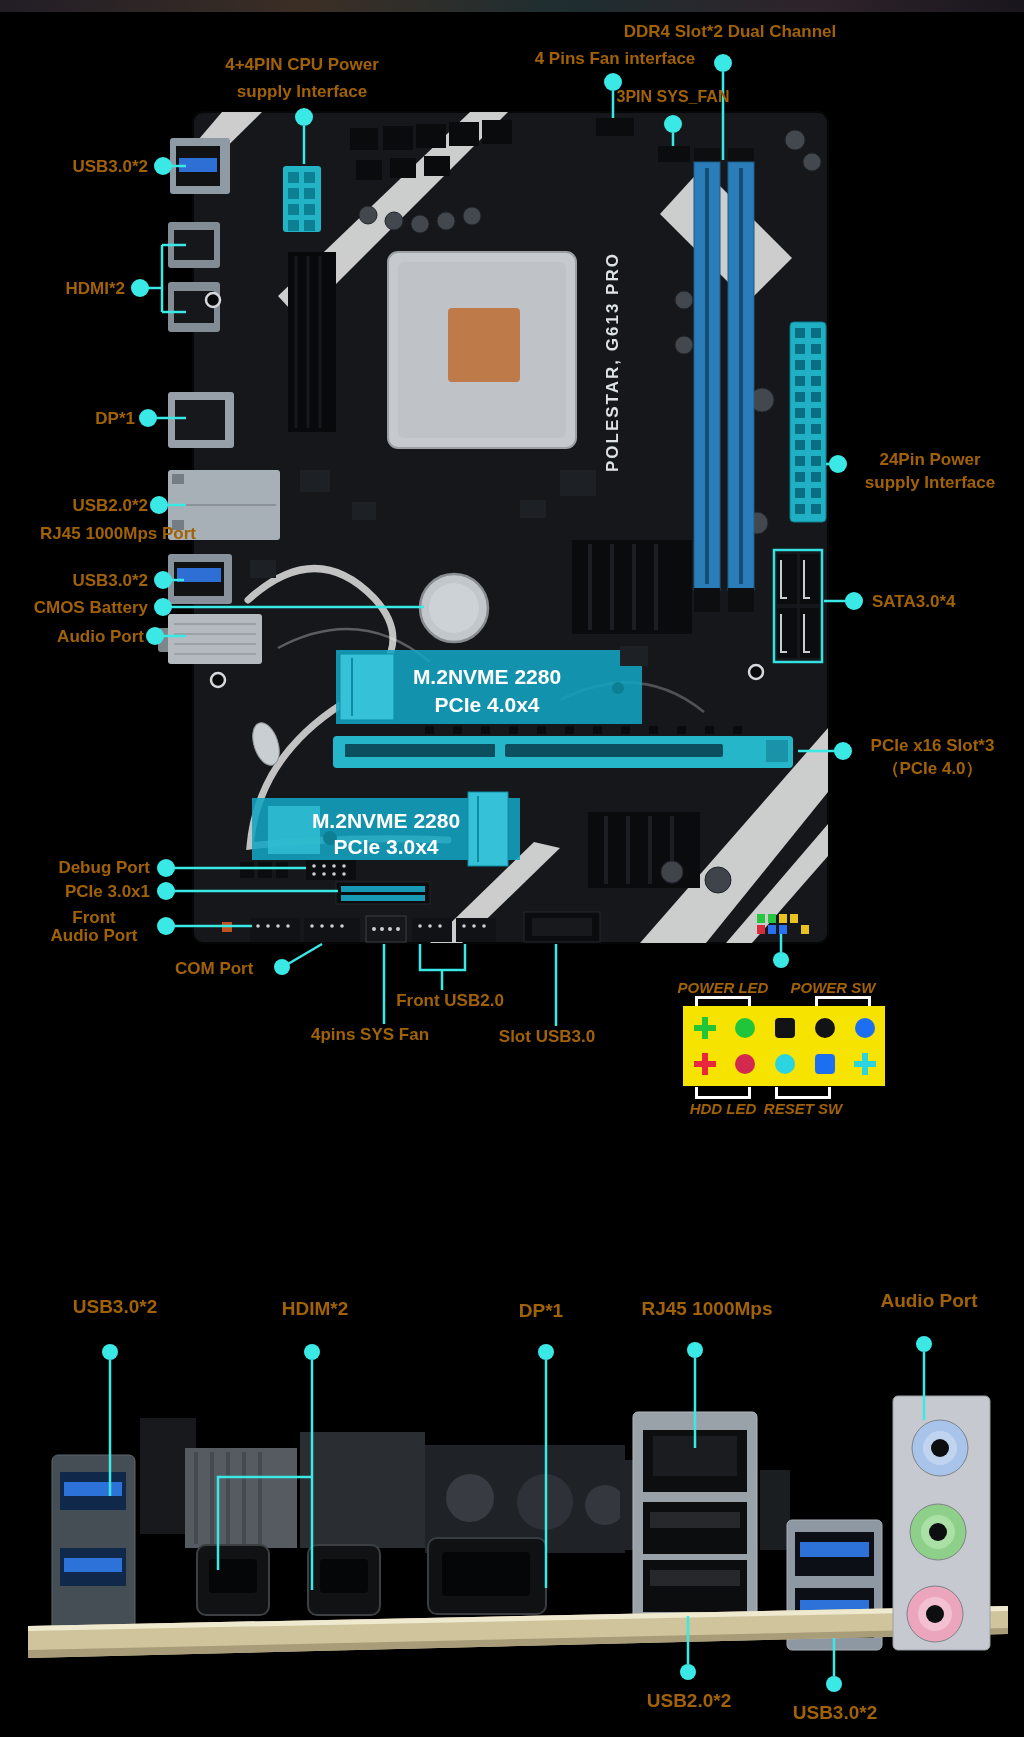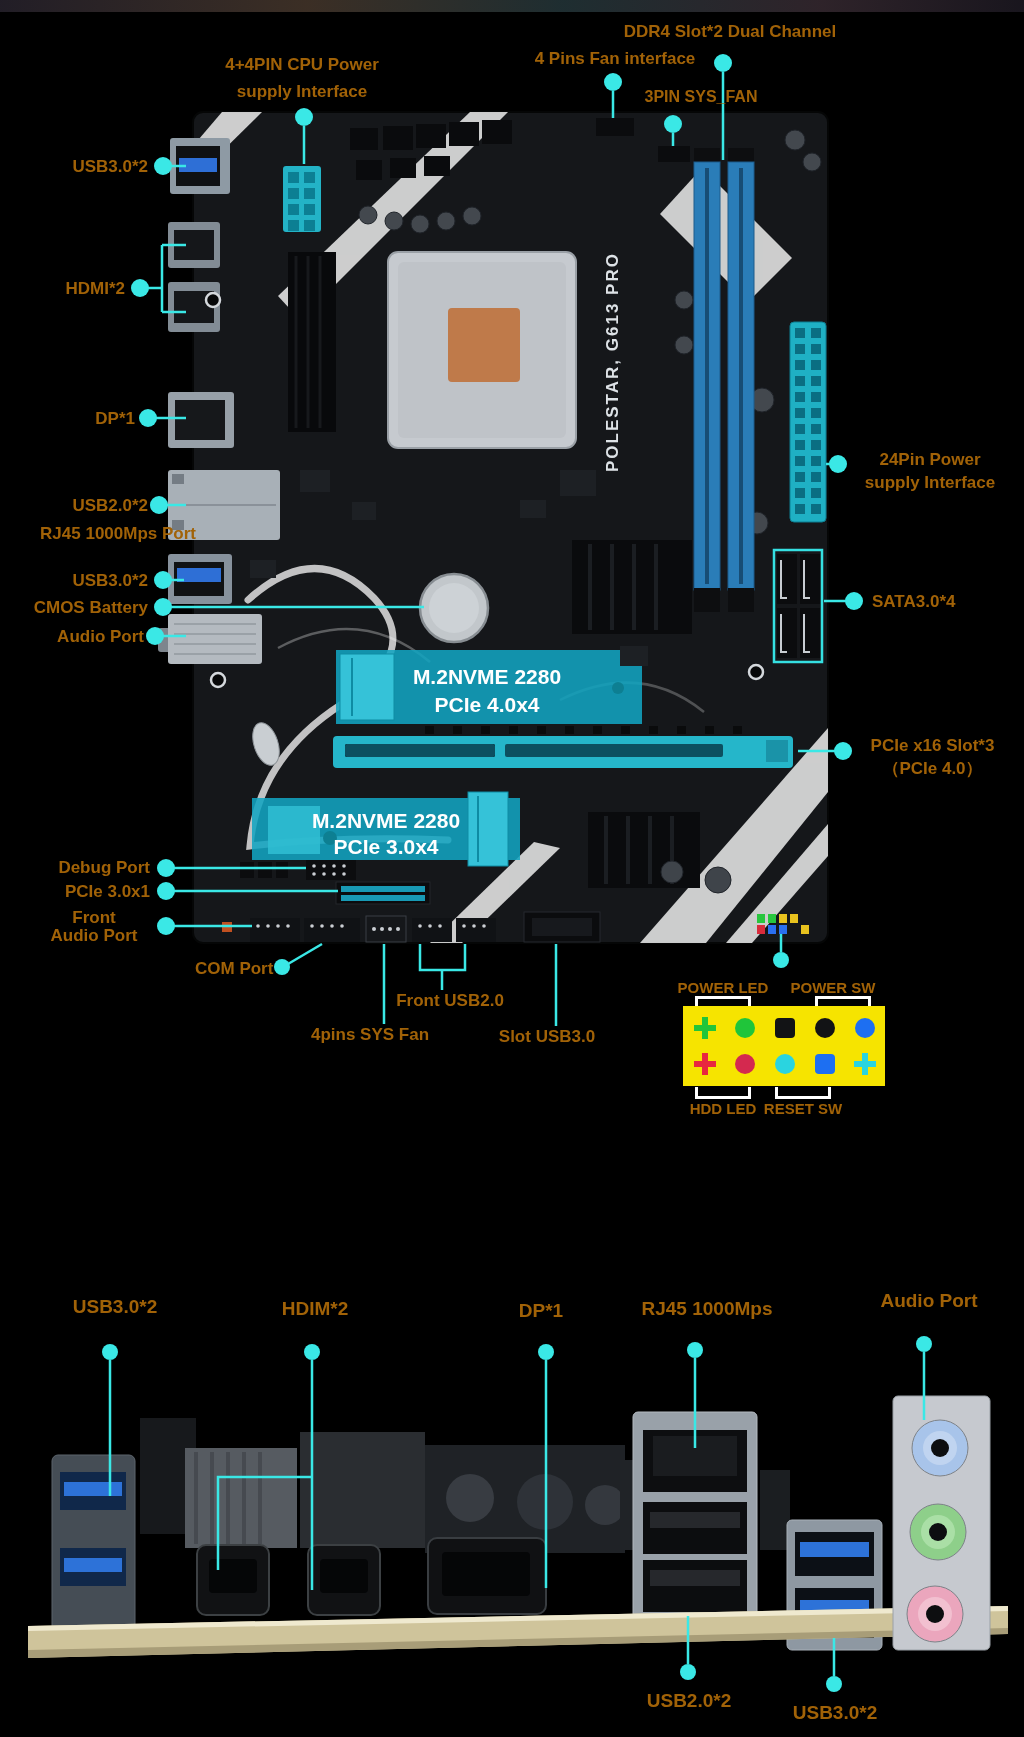--- a/index.html
+++ b/index.html
@@ -2,21 +2,21 @@
 <html><head>
 <meta charset="utf-8">
 <style>
   html,body{margin:0;padding:0;background:#000;}
   #canvas{position:relative;width:1024px;height:1737px;background:#000;overflow:hidden;
           font-family:"Liberation Sans",sans-serif;}
   svg{position:absolute;left:0;top:0;z-index:1;}
   .lbl{position:absolute;color:#a16207;font-weight:bold;font-size:17px;line-height:19px;
        white-space:nowrap;z-index:3;}
   .c{text-align:center;} .r{text-align:right;}
-  .f16{font-size:16px;} .f15{font-size:15px;} .io{font-size:19px;line-height:21px;}
+  .f16{font-size:16px;} .f15{font-size:15px;font-style:italic;} .io{font-size:19px;line-height:21px;}
   .banner{position:absolute;left:420px;top:1164px;width:604px;height:48px;background:#8b8b8b;
           color:#fff;font-weight:bold;font-size:29px;line-height:48px;text-align:center;z-index:3;}
   .fp-block{position:absolute;left:683px;top:1006px;width:202px;height:80px;background:#f6e400;z-index:3;}
   .pin{position:absolute;transform:translate(-50%,-50%);}
   .pin-circle{width:20px;height:20px;border-radius:50%;}
   .pin-square{width:20px;height:20px;border-radius:4px;}
   .pin-cross{width:22px;height:22px;}
   .pin-cross::before{content:"";position:absolute;left:8px;top:0;width:6px;height:22px;background:currentColor;}
   .pin-cross::after{content:"";position:absolute;top:8px;left:0;width:22px;height:6px;background:currentColor;}
   .brk-t{position:absolute;border:3px solid #fff;border-bottom:none;width:50px;height:9px;z-index:3;}
@@ -481,41 +481,41 @@
         <circle cx="546" cy="1352" r="8"></circle>
     <circle cx="695" cy="1350" r="8"></circle>
         <circle cx="924" cy="1344" r="8"></circle>
     <circle cx="688" cy="1672" r="8"></circle>
         <circle cx="834" cy="1684" r="8"></circle>
   </g>
 </svg>
 
 <div class="lbl c" style="left:600px;top:22px;width:260px;">DDR4 Slot*2 Dual Channel</div>
 <div class="lbl c" style="left:525px;top:49px;width:180px;">4 Pins Fan interface</div>
-<div class="lbl c f16" style="left:612px;top:87px;width:122px;padding-left:28px;">3PIN SYS_FAN</div>
+<div class="lbl c f16" style="left:612px;top:87px;width:122px;">3PIN SYS_FAN</div>
 <div class="lbl c" style="left:218px;top:55px;width:168px;">4+4PIN CPU Power</div>
 <div class="lbl c" style="left:218px;top:82px;width:168px;">supply Interface</div>
 <div class="lbl r" style="left:38px;top:157px;width:110px;">USB3.0*2</div>
 <div class="lbl r" style="left:30px;top:279px;width:95px;">HDMI*2</div>
 <div class="lbl r" style="left:40px;top:409px;width:95px;">DP*1</div>
 <div class="lbl r" style="left:36px;top:496px;width:112px;">USB2.0*2</div>
 <div class="lbl r" style="left:14px;top:524px;width:182px;">RJ45 1000Mps Port</div>
 <div class="lbl r" style="left:36px;top:571px;width:112px;">USB3.0*2</div>
 <div class="lbl r" style="left:18px;top:598px;width:130px;">CMOS Battery</div>
 <div class="lbl r" style="left:36px;top:627px;width:108px;">Audio Port</div>
 <div class="lbl c" style="left:845px;top:450px;width:170px;">24Pin Power</div>
 <div class="lbl c" style="left:845px;top:473px;width:170px;">supply Interface</div>
 <div class="lbl" style="left:872px;top:592px;">SATA3.0*4</div>
 <div class="lbl c" style="left:850px;top:736px;width:165px;">PCIe x16 Slot*3</div>
 <div class="lbl c" style="left:850px;top:759px;width:165px;">（PCIe 4.0）</div>
 <div class="lbl r" style="left:38px;top:858px;width:112px;">Debug Port</div>
 <div class="lbl r" style="left:38px;top:882px;width:112px;">PCIe 3.0x1</div>
 <div class="lbl c" style="left:38px;top:908px;width:112px;">Front</div>
 <div class="lbl c" style="left:38px;top:926px;width:112px;">Audio Port</div>
-<div class="lbl" style="left:175px;top:959px;margin-left:20px;">COM Port</div>
+<div class="lbl" style="left:175px;top:959px;">COM Port</div>
 <div class="lbl c" style="left:385px;top:991px;width:130px;">Front USB2.0</div>
 <div class="lbl c" style="left:300px;top:1025px;width:140px;">4pins SYS Fan</div>
 <div class="lbl c" style="left:482px;top:1027px;width:130px;">Slot USB3.0</div>
 
 <div class="lbl c f15" style="left:660px;top:978px;width:126px;">POWER LED</div>
 <div class="lbl c f15" style="left:770px;top:978px;width:126px;">POWER SW</div>
 <div class="brk-t" style="left:695px;top:996px;"></div>
 <div class="brk-t" style="left:815px;top:996px;"></div>
 <div class="fp-block">
   <span class="pin pin-cross" style="left:22px;top:22px;color:#20c53a;"></span>

